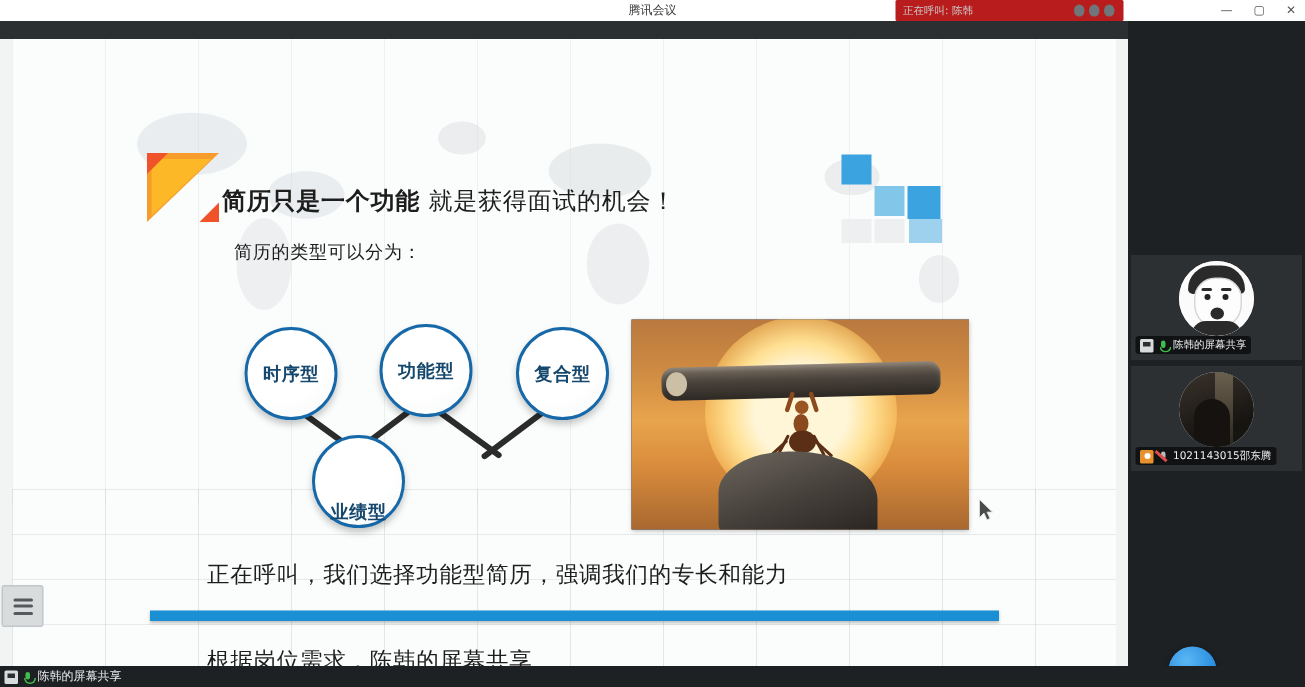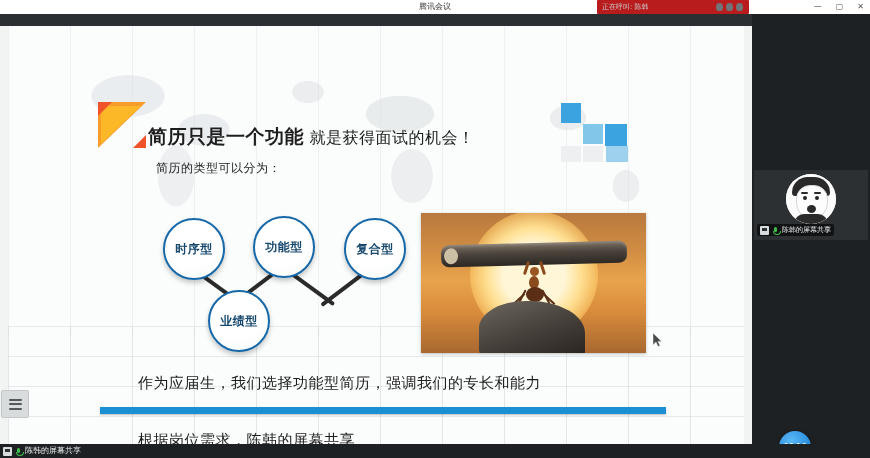--- a/index.html
+++ b/index.html
@@ -70,41 +70,41 @@
   .sq.s1{left:553px;top:77px;width:20px;height:20px;background:#3ba3e0;}
   .sq.s2{left:575px;top:98px;width:20px;height:20px;background:#82c6ea;}
   .sq.s3{left:597px;top:98px;width:22px;height:22px;background:#3ba3e0;}
   .sq.s4{left:553px;top:120px;width:20px;height:16px;background:#edeff0;}
   .sq.s5{left:575px;top:120px;width:20px;height:16px;background:#edeff0;}
   .sq.s6{left:598px;top:120px;width:22px;height:16px;background:#9ed1ee;}
 
   
   .headline{position:absolute;left:140px;top:98px;white-space:nowrap;
       font-family:"DejaVu Sans","Liberation Sans",sans-serif;color:#1d1d1d;}
-  .headline .big{font-size:19px;font-weight:600;letter-spacing:.5px;}
+  .headline .big{font-size:16px;font-weight:600;letter-spacing:.5px;}
   .headline .small{font-size:16px;font-weight:500;letter-spacing:.5px;}
   .subline{position:absolute;left:148px;top:134px;white-space:nowrap;
       font-size:12px;color:#1d1d1d;font-weight:500;letter-spacing:.5px;
       font-family:"DejaVu Sans","Liberation Sans",sans-serif;}
 
   
   .bubbles{position:absolute;left:140px;top:190px;width:280px;height:135px;}
   .link{position:absolute;height:4px;background:#2b2b2b;border-radius:2px;
       transform-origin:0 50%;}
   .bub{position:absolute;border-radius:50%;
       background:radial-gradient(circle at 38% 30%, #ffffff 0 55%, #f4f6f7 100%);
       border:2px solid #1668a8;
       box-shadow:0 3px 5px rgba(0,0,0,.22), inset 0 0 6px rgba(255,255,255,.9);
       display:flex;align-items:center;justify-content:center;}
   .bub span{font-size:12px;font-weight:700;color:#16486e;letter-spacing:.5px;
       font-family:"DejaVu Sans","Liberation Sans",sans-serif;white-space:nowrap;}
   .bub.b1{left:15px;top:2px;width:58px;height:58px;}
   .bub.b2{left:105px;top:0px;width:58px;height:58px;}
   .bub.b3{left:196px;top:2px;width:58px;height:58px;}
-  .bub.b4{left:60px;top:74px;width:58px;height:58px;}
+  .bub.b4{left:60px;top:74px;width:58px;height:58px;align-items:flex-end;}
   .bub.b5{left:152px;top:74px;width:58px;height:58px;}
 
   
   .photo{position:absolute;left:413px;top:187px;width:225px;height:140px;
       overflow:hidden;background:#3a2a1e;box-shadow:0 1px 3px rgba(0,0,0,.25);}
   .photo .sky{position:absolute;inset:0;
       background:linear-gradient(180deg,#b9793f 0%,#d08c42 26%,#e8a44c 48%,#d98c3c 70%,#a8682f 100%);}
   .photo .sun{position:absolute;left:50%;top:44%;width:128px;height:128px;margin-left:-64px;
       margin-top:-64px;border-radius:50%;
       background:radial-gradient(circle,#fff6d8 0 34%,#ffe093 52%,rgba(255,198,96,.55) 72%,rgba(230,150,60,0) 86%);}
@@ -307,21 +307,21 @@
             <div class="thorax"></div>
             <div class="body"></div>
           <div class="leg l1"></div>
             <div class="leg l2"></div>
           <div class="leg r1"></div>
             <div class="leg r2"></div>
         </div>
         <div class="rock"></div>
       </div>
 
-      <div class="bodytext l1">作为应届生，我们选择功能型简历，强调我们的专长和能力</div>
+      <div class="bodytext l1">正在呼叫，我们选择功能型简历，强调我们的专长和能力</div>
       <div class="bluebar"></div>
       <div class="bodytext l2">根据岗位需求，陈韩的屏幕共享</div>
     </div>
 
     <div class="left-fab">
       <div class="bars">
         <i></i>
           <i></i>
           <i></i>
       </div>
@@ -350,20 +350,33 @@
             <div class="body"></div>
         </div>
       </div>
       <div class="namebar">
         <span class="ic screen"></span>
         <span class="ic mic-green"></span>
         <span class="nm">陈韩的屏幕共享</span>
       </div>
     </div>
 
+    <div class="tile t2">
+      <div class="avatar">
+        <div class="room">
+          <div class="wall"></div>
+            <div class="person"></div>
+        </div>
+      </div>
+      <div class="namebar">
+        <span class="ic host"></span>
+        <span class="ic mic-muted"></span>
+        <span class="nm">1021143015邵东腾</span>
+      </div>
+    </div>
   </div>
 
   <div class="timer">
     <span>06:16</span>
   </div>
 
   <div class="bottombar">
     <span class="ic screen"></span>
     <span class="ic mic-green"></span>
     <span class="nm">陈韩的屏幕共享</span>

